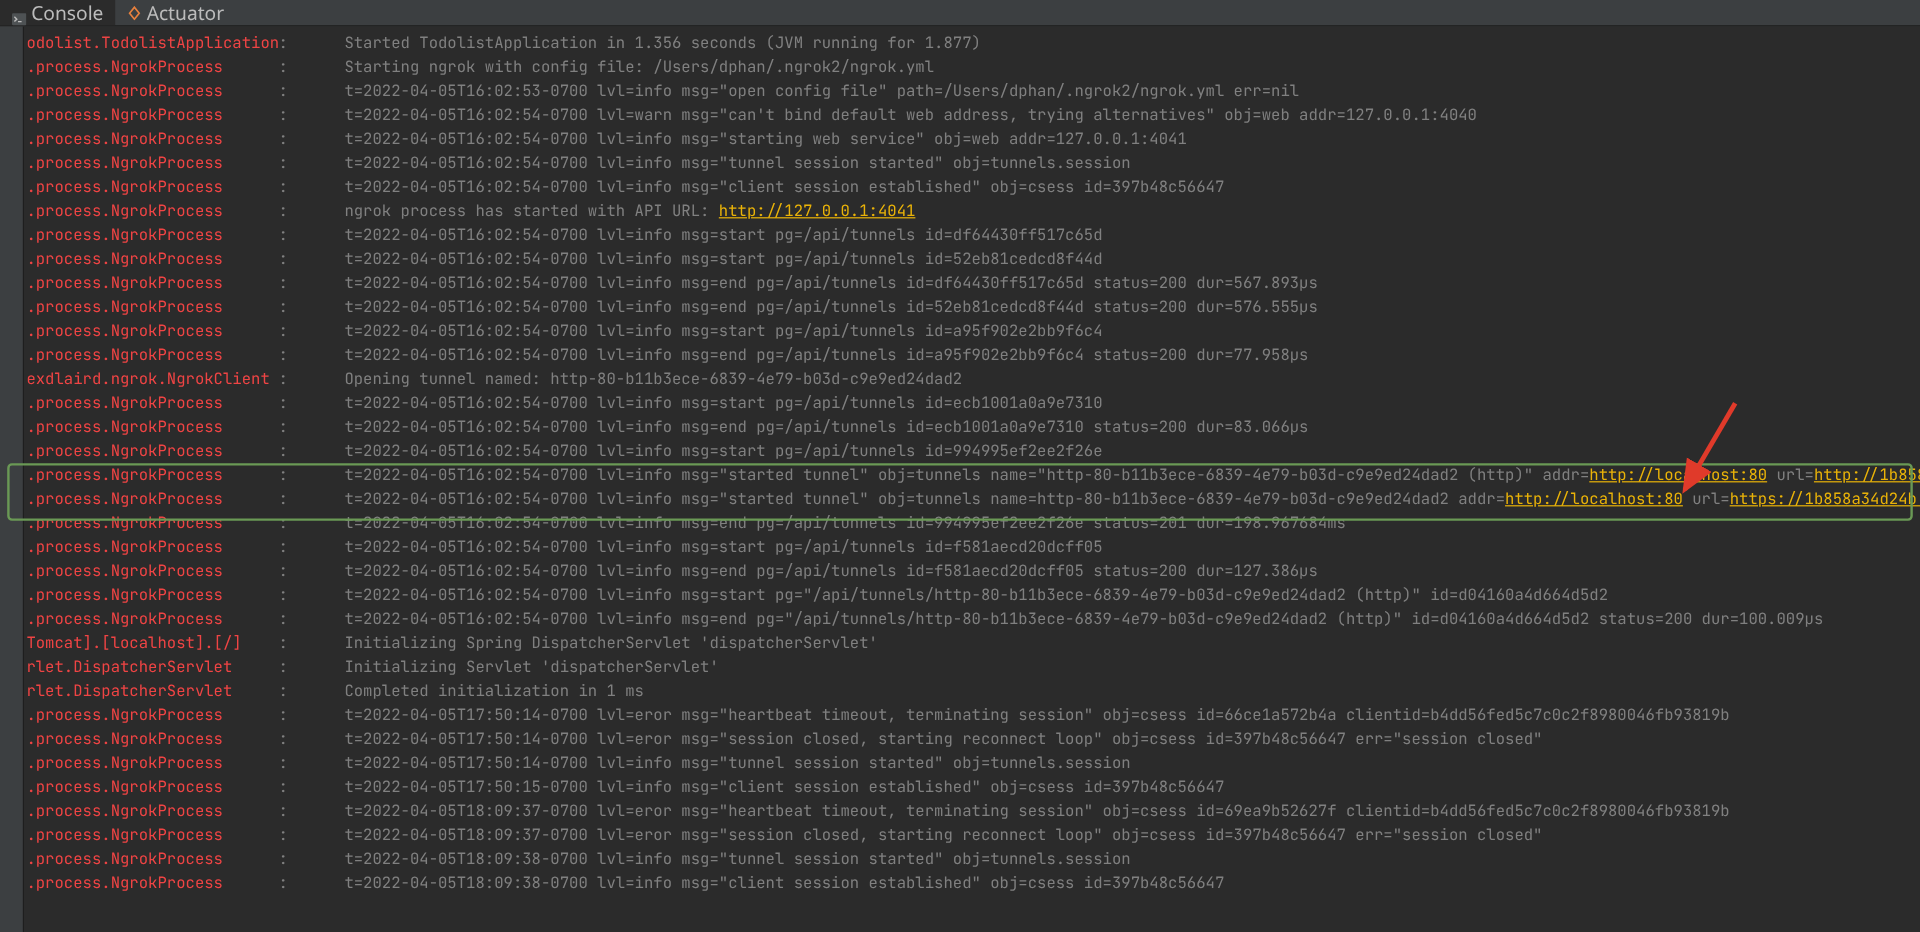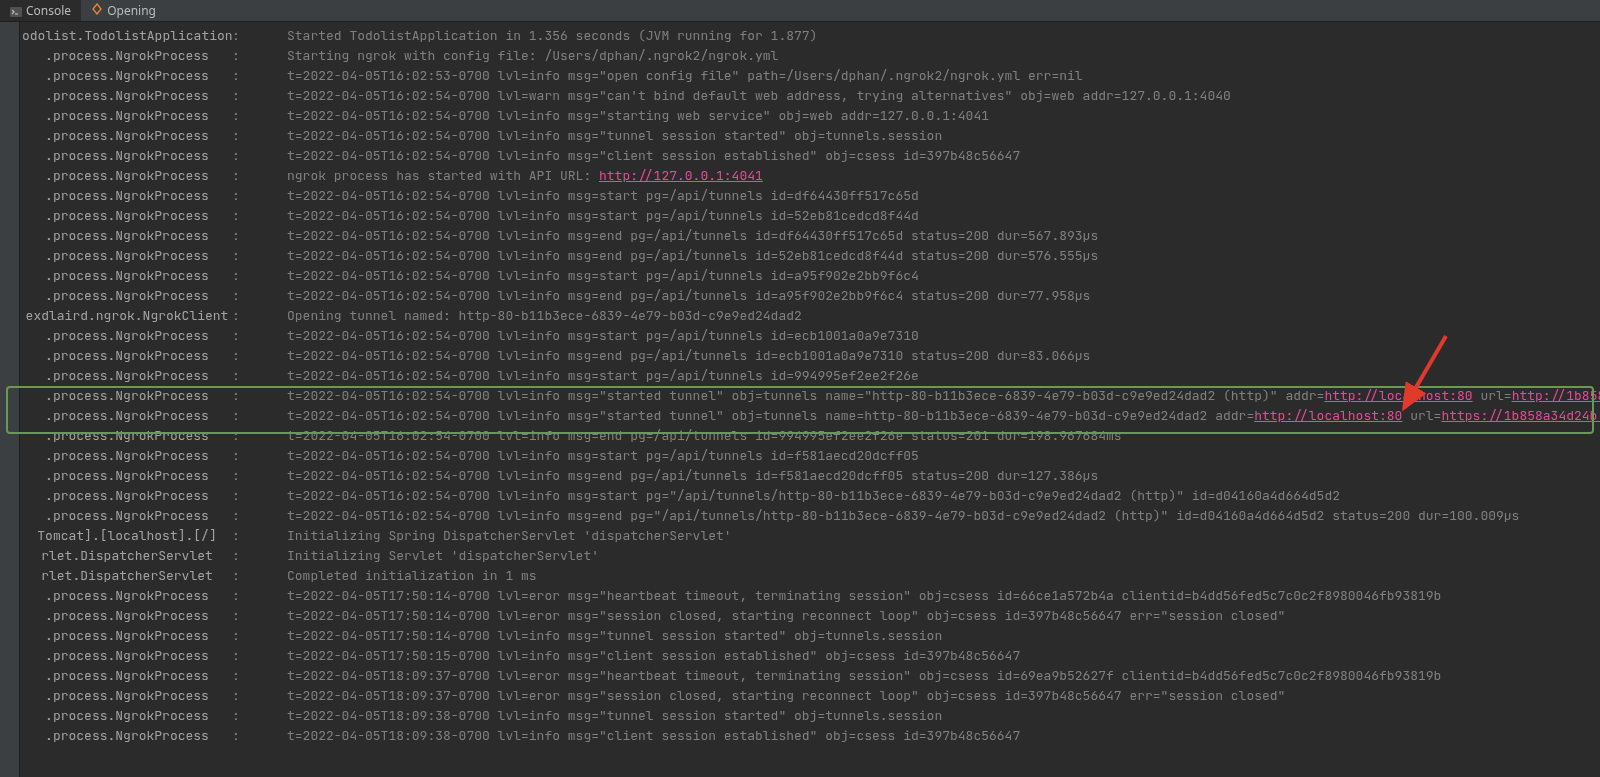--- a/index.html
+++ b/index.html
@@ -19,21 +19,21 @@
     display: flex;
     align-items: center;
     border-bottom: 1px solid #1e1e1e;
   }
   .tab {
     display: flex;
     align-items: center;
     gap: 4px;
     padding: 0 10px;
     height: 100%;
-    font-size: 12px;
+    font-size: 16px;
     color: #bbbbbb;
     font-family: system-ui, sans-serif;
     cursor: pointer;
   }
   .tab.active {
     background: #2b2b2b;
   }
   .console-icon {
     width: 12px; height: 12px;
     display: inline-block;
@@ -57,39 +57,38 @@
     overflow: hidden;
     padding: 4px 0 0 2px;
     line-height: 20px;
     white-space: pre;
   }
   .log-line {
     display: flex;
     flex-wrap: nowrap;
   }
   .col-source {
-    color: #a3a3a3;
+    color: #ef4444;
     width: 210px;
     min-width: 210px;
     overflow: hidden;
-    text-align: center;
   }
   .col-sep {
     color: #808080;
     width: 20px;
     min-width: 20px;
   }
   .col-msg {
     color: #808080;
     flex: 1;
     overflow: hidden;
     margin-left: 35px;
   }
   .link {
-    color: #ec4899;
+    color: #eab308;
     text-decoration: underline;
     cursor: pointer;
   }
   .highlight-box {
     position: absolute;
     border: 2px solid #6a9955;
     border-radius: 4px;
     pointer-events: none;
   }
   .arrow {
@@ -111,21 +110,21 @@
         </svg>
     </span>
     <span>Console</span>
   </div>
   <div class="tab">
     <span class="actuator-icon">
       <svg viewBox="0 0 12 12">
           <path d="M6 1 L10 6 L6 11 L2 6 Z" fill="none" stroke="#e8803d" stroke-width="1.4"></path>
         </svg>
     </span>
-    <span>Opening</span>
+    <span>Actuator</span>
   </div>
 </div>
 
 <div class="gutter"></div>
 
 <div class="log-area" id="log-area"><div class="log-line"><span class="col-source">odolist.TodolistApplication</span><span class="col-sep">: </span><span class="col-msg">Started TodolistApplication in 1.356 seconds (JVM running for 1.877)</span></div><div class="log-line"><span class="col-source">.process.NgrokProcess</span><span class="col-sep">: </span><span class="col-msg">Starting ngrok with config file: /Users/dphan/.ngrok2/ngrok.yml</span></div><div class="log-line"><span class="col-source">.process.NgrokProcess</span><span class="col-sep">: </span><span class="col-msg">t=2022-04-05T16:02:53-0700 lvl=info msg="open config file" path=/Users/dphan/.ngrok2/ngrok.yml err=nil</span></div><div class="log-line"><span class="col-source">.process.NgrokProcess</span><span class="col-sep">: </span><span class="col-msg">t=2022-04-05T16:02:54-0700 lvl=warn msg="can't bind default web address, trying alternatives" obj=web addr=127.0.0.1:4040</span></div><div class="log-line"><span class="col-source">.process.NgrokProcess</span><span class="col-sep">: </span><span class="col-msg">t=2022-04-05T16:02:54-0700 lvl=info msg="starting web service" obj=web addr=127.0.0.1:4041</span></div><div class="log-line"><span class="col-source">.process.NgrokProcess</span><span class="col-sep">: </span><span class="col-msg">t=2022-04-05T16:02:54-0700 lvl=info msg="tunnel session started" obj=tunnels.session</span></div><div class="log-line"><span class="col-source">.process.NgrokProcess</span><span class="col-sep">: </span><span class="col-msg">t=2022-04-05T16:02:54-0700 lvl=info msg="client session established" obj=csess id=397b48c56647</span></div><div class="log-line"><span class="col-source">.process.NgrokProcess</span><span class="col-sep">: </span><span class="col-msg">ngrok process has started with API URL: <a class="link">http://127.0.0.1:4041</a></span></div><div class="log-line"><span class="col-source">.process.NgrokProcess</span><span class="col-sep">: </span><span class="col-msg">t=2022-04-05T16:02:54-0700 lvl=info msg=start pg=/api/tunnels id=df64430ff517c65d</span></div><div class="log-line"><span class="col-source">.process.NgrokProcess</span><span class="col-sep">: </span><span class="col-msg">t=2022-04-05T16:02:54-0700 lvl=info msg=start pg=/api/tunnels id=52eb81cedcd8f44d</span></div><div class="log-line"><span class="col-source">.process.NgrokProcess</span><span class="col-sep">: </span><span class="col-msg">t=2022-04-05T16:02:54-0700 lvl=info msg=end pg=/api/tunnels id=df64430ff517c65d status=200 dur=567.893µs</span></div><div class="log-line"><span class="col-source">.process.NgrokProcess</span><span class="col-sep">: </span><span class="col-msg">t=2022-04-05T16:02:54-0700 lvl=info msg=end pg=/api/tunnels id=52eb81cedcd8f44d status=200 dur=576.555µs</span></div><div class="log-line"><span class="col-source">.process.NgrokProcess</span><span class="col-sep">: </span><span class="col-msg">t=2022-04-05T16:02:54-0700 lvl=info msg=start pg=/api/tunnels id=a95f902e2bb9f6c4</span></div><div class="log-line"><span class="col-source">.process.NgrokProcess</span><span class="col-sep">: </span><span class="col-msg">t=2022-04-05T16:02:54-0700 lvl=info msg=end pg=/api/tunnels id=a95f902e2bb9f6c4 status=200 dur=77.958µs</span></div><div class="log-line"><span class="col-source">exdlaird.ngrok.NgrokClient</span><span class="col-sep">: </span><span class="col-msg">Opening tunnel named: http-80-b11b3ece-6839-4e79-b03d-c9e9ed24dad2</span></div><div class="log-line"><span class="col-source">.process.NgrokProcess</span><span class="col-sep">: </span><span class="col-msg">t=2022-04-05T16:02:54-0700 lvl=info msg=start pg=/api/tunnels id=ecb1001a0a9e7310</span></div><div class="log-line"><span class="col-source">.process.NgrokProcess</span><span class="col-sep">: </span><span class="col-msg">t=2022-04-05T16:02:54-0700 lvl=info msg=end pg=/api/tunnels id=ecb1001a0a9e7310 status=200 dur=83.066µs</span></div><div class="log-line"><span class="col-source">.process.NgrokProcess</span><span class="col-sep">: </span><span class="col-msg">t=2022-04-05T16:02:54-0700 lvl=info msg=start pg=/api/tunnels id=994995ef2ee2f26e</span></div><div class="log-line"><span class="col-source">.process.NgrokProcess</span><span class="col-sep">: </span><span class="col-msg">t=2022-04-05T16:02:54-0700 lvl=info msg="started tunnel" obj=tunnels name="http-80-b11b3ece-6839-4e79-b03d-c9e9ed24dad2 (http)" addr=<a class="link">http://localhost:80</a> url=<a class="link">http://1b858a34d24b.ngrok.i</a></span></div><div class="log-line"><span class="col-source">.process.NgrokProcess</span><span class="col-sep">: </span><span class="col-msg">t=2022-04-05T16:02:54-0700 lvl=info msg="started tunnel" obj=tunnels name=http-80-b11b3ece-6839-4e79-b03d-c9e9ed24dad2 addr=<a class="link">http://localhost:80</a> url=<a class="link">https://1b858a34d24b.ngrok.io</a></span></div><div class="log-line"><span class="col-source">.process.NgrokProcess</span><span class="col-sep">: </span><span class="col-msg">t=2022-04-05T16:02:54-0700 lvl=info msg=end pg=/api/tunnels id=994995ef2ee2f26e status=201 dur=198.967684ms</span></div><div class="log-line"><span class="col-source">.process.NgrokProcess</span><span class="col-sep">: </span><span class="col-msg">t=2022-04-05T16:02:54-0700 lvl=info msg=start pg=/api/tunnels id=f581aecd20dcff05</span></div><div class="log-line"><span class="col-source">.process.NgrokProcess</span><span class="col-sep">: </span><span class="col-msg">t=2022-04-05T16:02:54-0700 lvl=info msg=end pg=/api/tunnels id=f581aecd20dcff05 status=200 dur=127.386µs</span></div><div class="log-line"><span class="col-source">.process.NgrokProcess</span><span class="col-sep">: </span><span class="col-msg">t=2022-04-05T16:02:54-0700 lvl=info msg=start pg="/api/tunnels/http-80-b11b3ece-6839-4e79-b03d-c9e9ed24dad2 (http)" id=d04160a4d664d5d2</span></div><div class="log-line"><span class="col-source">.process.NgrokProcess</span><span class="col-sep">: </span><span class="col-msg">t=2022-04-05T16:02:54-0700 lvl=info msg=end pg="/api/tunnels/http-80-b11b3ece-6839-4e79-b03d-c9e9ed24dad2 (http)" id=d04160a4d664d5d2 status=200 dur=100.009µs</span></div><div class="log-line"><span class="col-source">Tomcat].[localhost].[/]</span><span class="col-sep">: </span><span class="col-msg">Initializing Spring DispatcherServlet 'dispatcherServlet'</span></div><div class="log-line"><span class="col-source">rlet.DispatcherServlet</span><span class="col-sep">: </span><span class="col-msg">Initializing Servlet 'dispatcherServlet'</span></div><div class="log-line"><span class="col-source">rlet.DispatcherServlet</span><span class="col-sep">: </span><span class="col-msg">Completed initialization in 1 ms</span></div><div class="log-line"><span class="col-source">.process.NgrokProcess</span><span class="col-sep">: </span><span class="col-msg">t=2022-04-05T17:50:14-0700 lvl=eror msg="heartbeat timeout, terminating session" obj=csess id=66ce1a572b4a clientid=b4dd56fed5c7c0c2f8980046fb93819b</span></div><div class="log-line"><span class="col-source">.process.NgrokProcess</span><span class="col-sep">: </span><span class="col-msg">t=2022-04-05T17:50:14-0700 lvl=eror msg="session closed, starting reconnect loop" obj=csess id=397b48c56647 err="session closed"</span></div><div class="log-line"><span class="col-source">.process.NgrokProcess</span><span class="col-sep">: </span><span class="col-msg">t=2022-04-05T17:50:14-0700 lvl=info msg="tunnel session started" obj=tunnels.session</span></div><div class="log-line"><span class="col-source">.process.NgrokProcess</span><span class="col-sep">: </span><span class="col-msg">t=2022-04-05T17:50:15-0700 lvl=info msg="client session established" obj=csess id=397b48c56647</span></div><div class="log-line"><span class="col-source">.process.NgrokProcess</span><span class="col-sep">: </span><span class="col-msg">t=2022-04-05T18:09:37-0700 lvl=eror msg="heartbeat timeout, terminating session" obj=csess id=69ea9b52627f clientid=b4dd56fed5c7c0c2f8980046fb93819b</span></div><div class="log-line"><span class="col-source">.process.NgrokProcess</span><span class="col-sep">: </span><span class="col-msg">t=2022-04-05T18:09:37-0700 lvl=eror msg="session closed, starting reconnect loop" obj=csess id=397b48c56647 err="session closed"</span></div><div class="log-line"><span class="col-source">.process.NgrokProcess</span><span class="col-sep">: </span><span class="col-msg">t=2022-04-05T18:09:38-0700 lvl=info msg="tunnel session started" obj=tunnels.session</span></div><div class="log-line"><span class="col-source">.process.NgrokProcess</span><span class="col-sep">: </span><span class="col-msg">t=2022-04-05T18:09:38-0700 lvl=info msg="client session established" obj=csess id=397b48c56647</span></div></div>
 
 <div class="highlight-box" id="highlight-box" style="top: 386px; left: 6px; width: 1588px; height: 48px;"></div>
 
 <div class="arrow" id="arrow">

